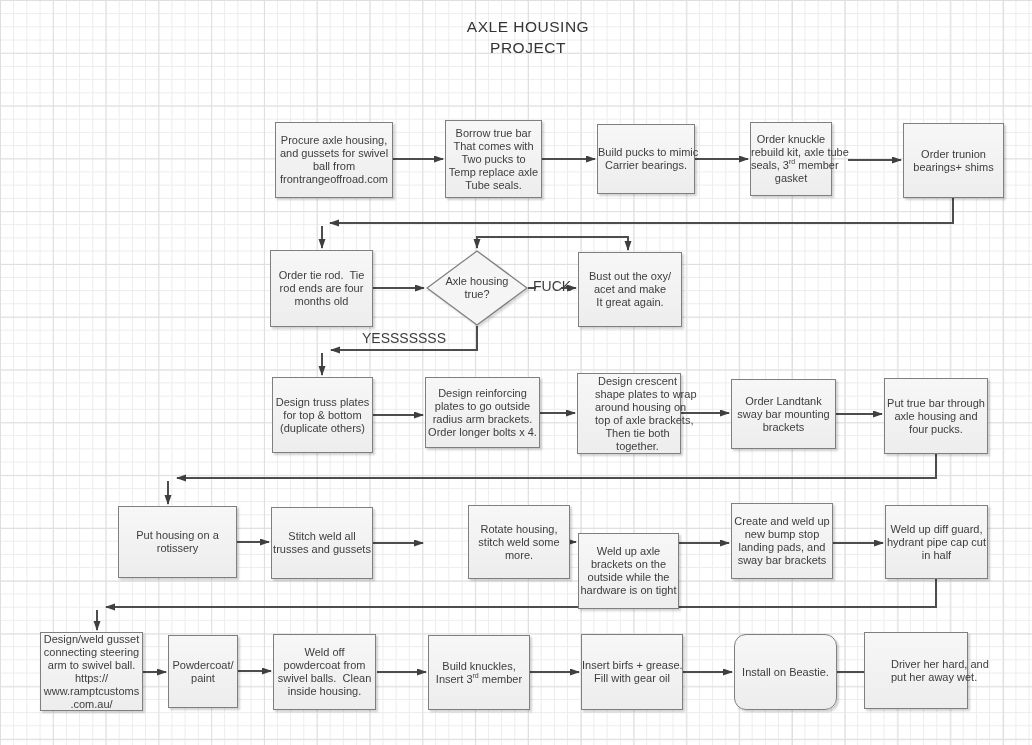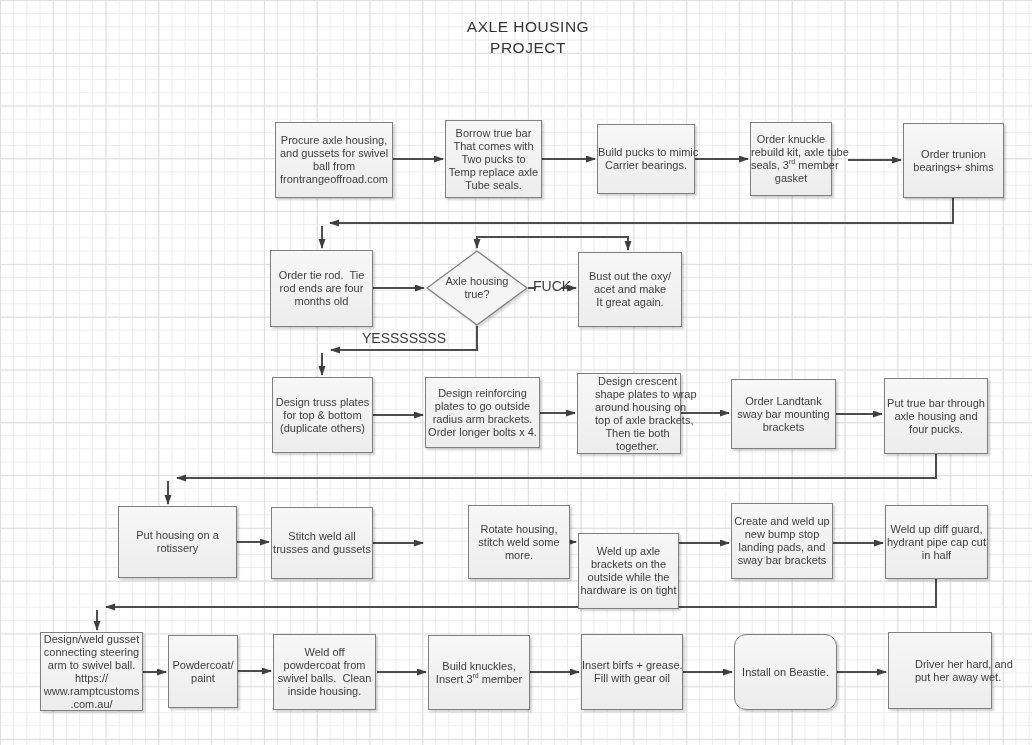--- a/index.html
+++ b/index.html
@@ -261,21 +261,21 @@
         <div class="ntext">
           <div class="tline">Insert birfs + grease.</div>
           <div class="tline">Fill with gear oil</div>
         </div>
       </div>
       <div class="node process" style="left: 734px; top: 634px; width: 103px; height: 76px; border-radius: 12px;">
         <div class="ntext">
           <div class="tline">Install on Beastie.</div>
         </div>
       </div>
-      <div class="node process" style="left: 888px; top: 632px; width: 104px; height: 77px; padding-left: 26px;">
+      <div class="node process" style="left: 864px; top: 632px; width: 104px; height: 77px; padding-left: 26px;">
         <div class="ntext">
           <div class="tline">Driver her hard, and</div>
           <div class="tline">put her away wet.</div>
         </div>
       </div>
     </div>
   <div class="title">
     <div>AXLE HOUSING</div>
     <div>PROJECT</div>
   </div>

